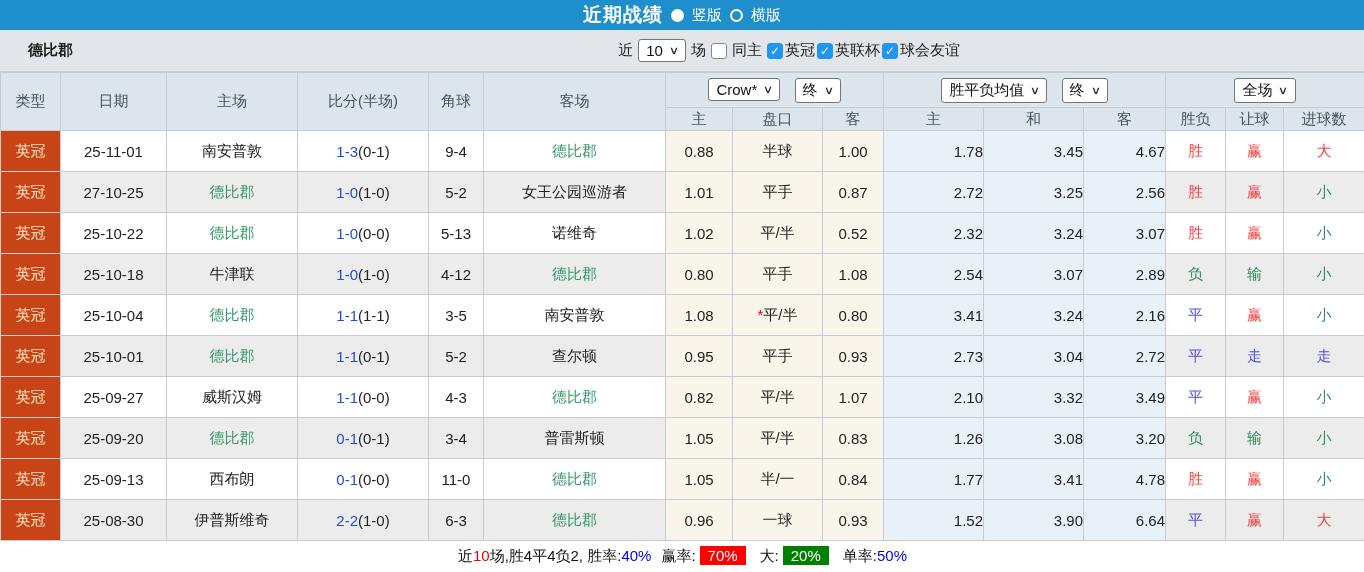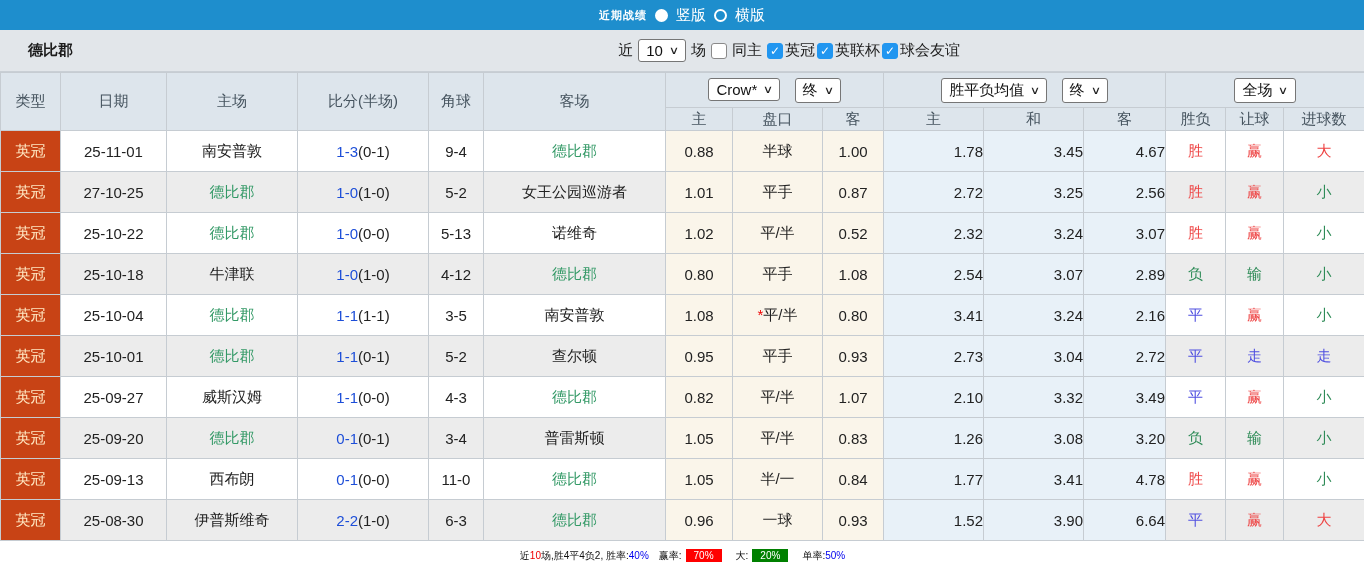--- a/index.html
+++ b/index.html
@@ -2,21 +2,21 @@
 <html><head>
 <meta charset="utf-8">
 <style>
   * { margin:0; padding:0; box-sizing:border-box; }
   html,body { width:1364px; height:572px; overflow:hidden; background:#fff;
     font-family:"Liberation Sans","DejaVu Sans",sans-serif; }
 
   
   .topbar { height:30px; background:#1e8ecd; display:flex; align-items:center;
     justify-content:center; gap:8px; color:#fff; }
-  .topbar .title { font-size:11px; font-weight:bold; letter-spacing:1px; }
+  .topbar .title { font-size:19px; font-weight:bold; letter-spacing:1px; }
   .radio { width:13px; height:13px; border-radius:50%; border:2px solid #fff; display:inline-block; }
   .radio.sel { background:#fff; }
   .topbar .rlabel { font-size:15px; }
 
   
   .filterbar { height:42px; background:#e2e6ea; display:flex; align-items:center;
     padding-left:28px; font-size:15px; color:#1c1c1c; border-bottom:1px solid #c9cfd5; }
   .filterbar .team { font-weight:bold; font-size:15px; }
   .filterbar .controls { margin-left:auto; margin-right:404px; display:flex; align-items:center; gap:5px; }
   .selectbox { display:inline-flex; align-items:center; gap:7px; background:#fff;
@@ -43,21 +43,21 @@
   td.lblue { background:#e8f1f8;text-align:right; }
   .team-self { color:#339966; }
   .score-main { color:#1d4ed8; }
   .score-half { color:#222; }
   .hstar { color:#ee0000; }
   .c-red { color:#ee4444; }
   .c-green { color:#2e8b57; }
   .c-blue { color:#5050e0; }
 
   
-  tfoot td { border:none; height:31px; font-size:10px; background:#fff; color:#111; }
+  tfoot td { border:none; height:31px; font-size:15px; background:#fff; color:#111; }
   .sum-red { color:#ee0000; }
   .sum-blue { color:#0000ee; }
   .pct-block { display:inline-block; color:#fff; padding:1px 8px; margin:0 4px; }
   .pct-red { background:#ff0000; }
   .pct-green { background:#008000; }
   .ml { margin-left:10px; }
 </style>
 </head>
 <body>
 

